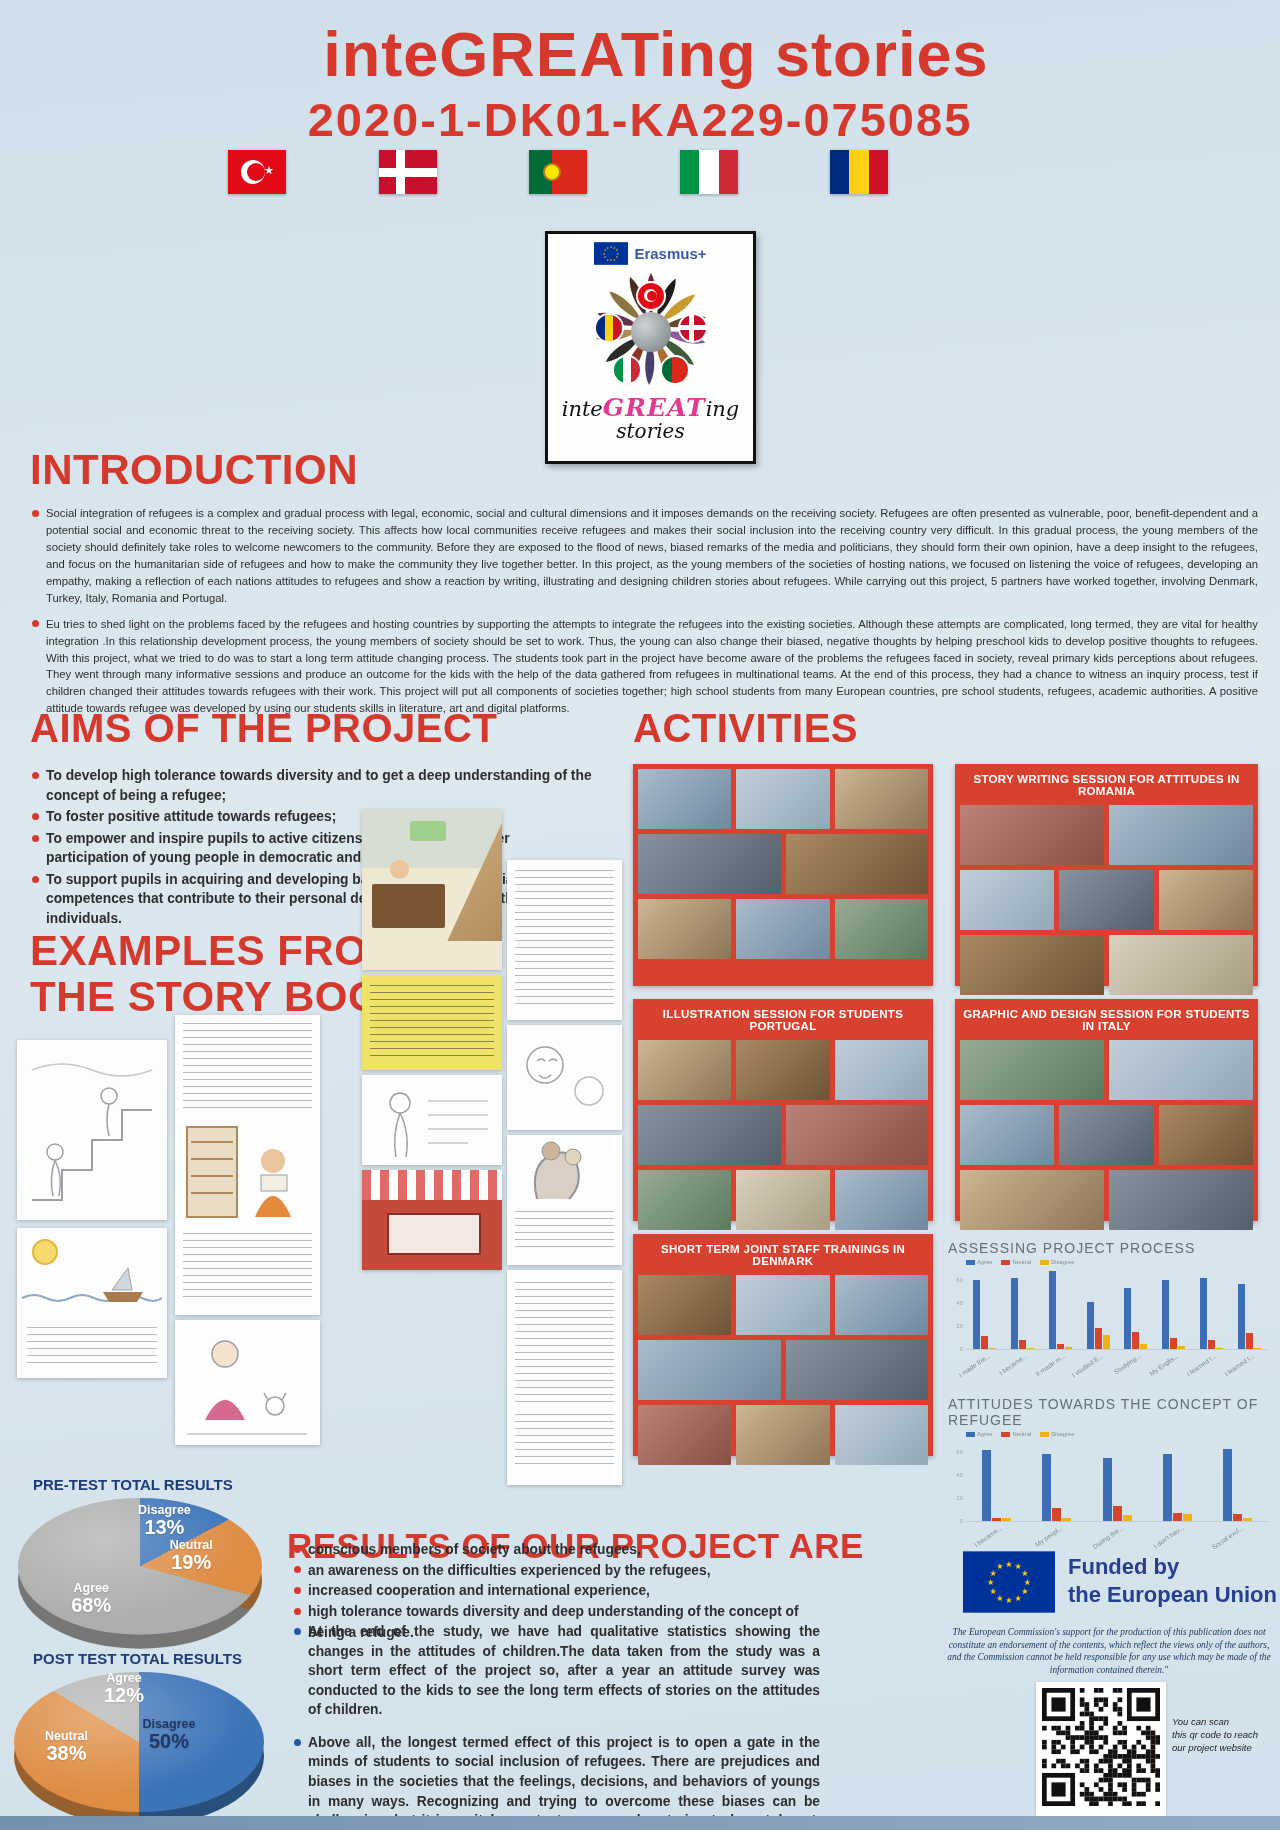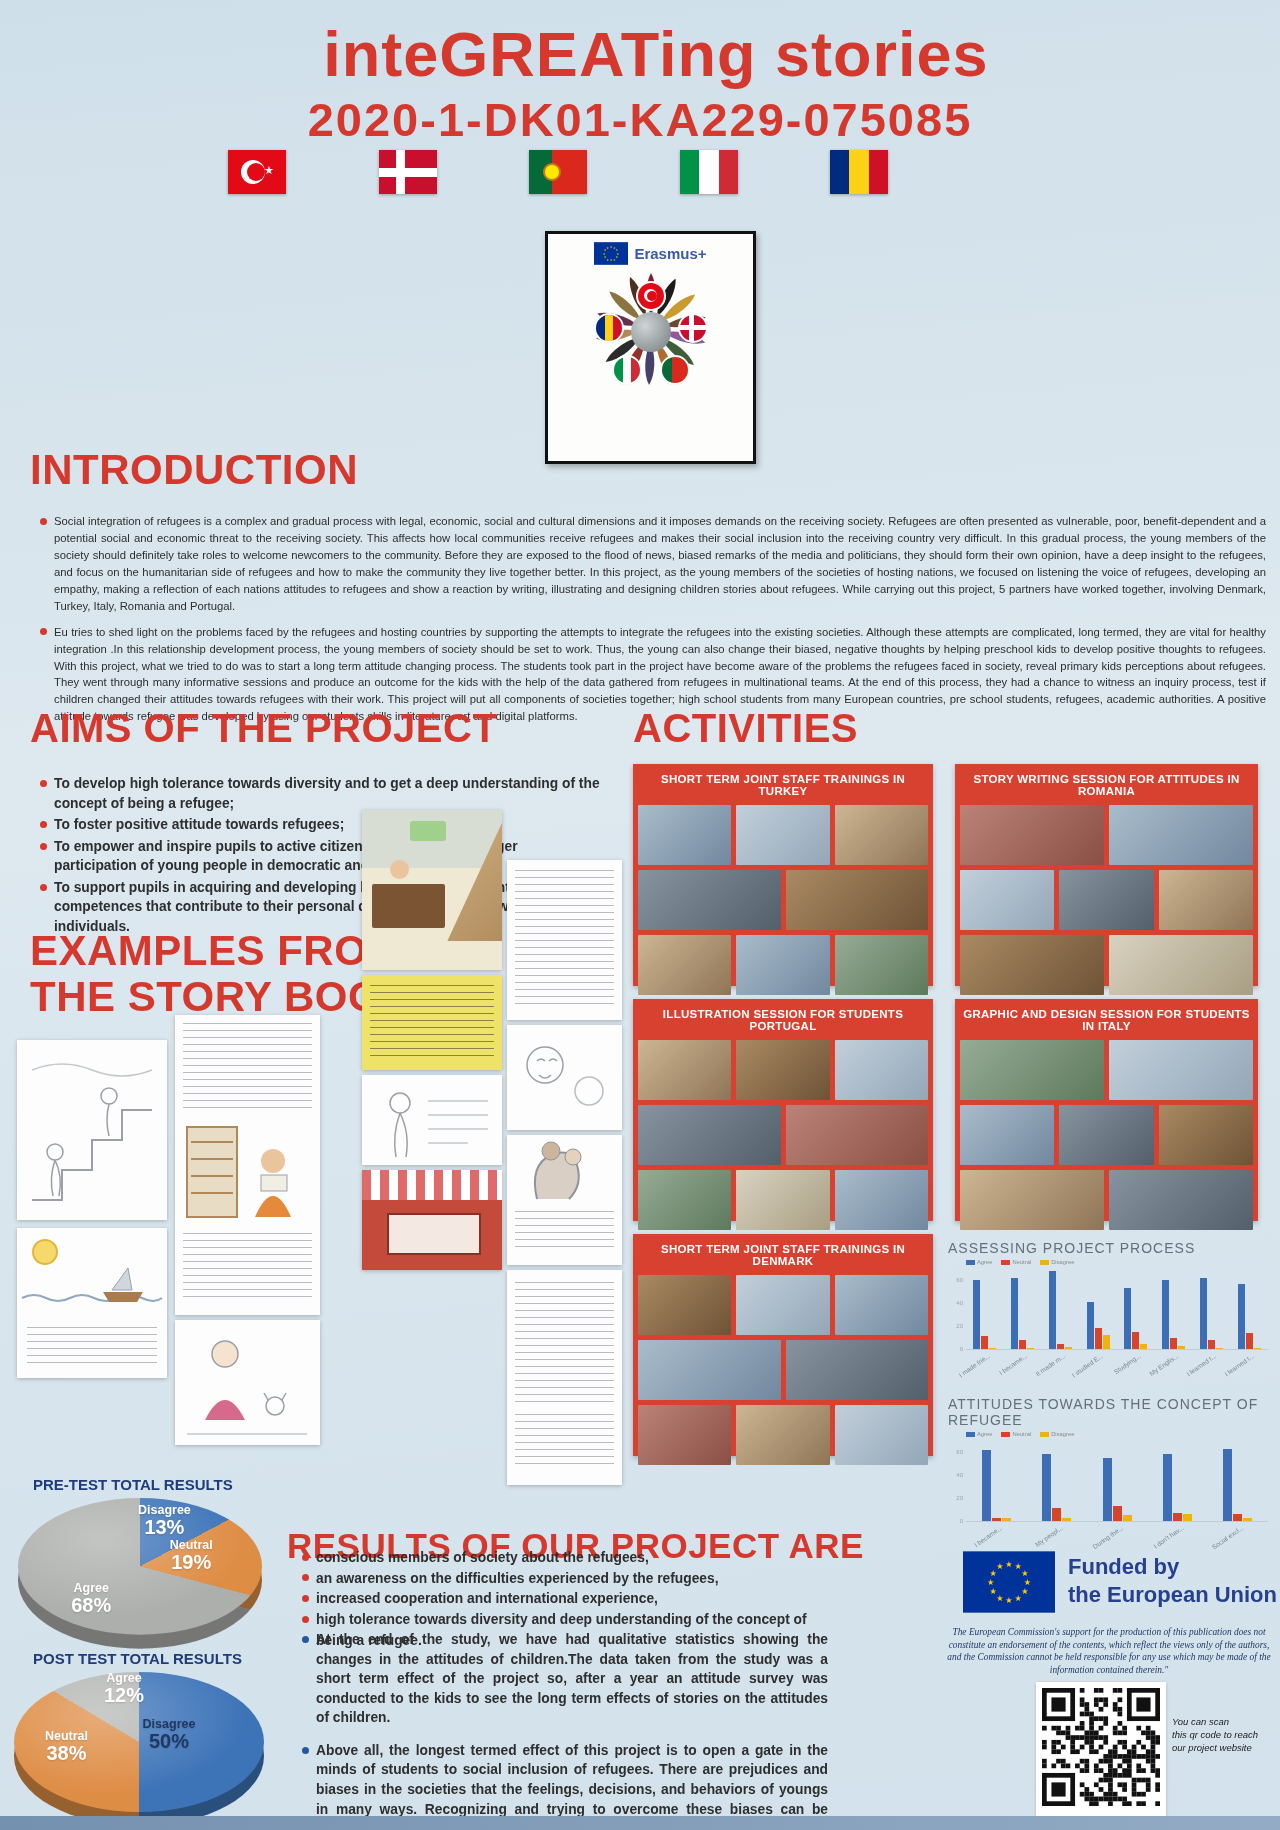--- a/index.html
+++ b/index.html
@@ -40,21 +40,21 @@
   .brand .bg{font-family:"DejaVu Serif",serif;font-style:italic;font-weight:700;font-size:25px;color:#e23a8e;letter-spacing:1px;}
   .brand .b2{font-family:"DejaVu Serif",serif;font-style:italic;font-size:20px;color:#111;display:block;}
   
   .h-red{color:#d5392e;font-weight:800;margin:0;letter-spacing:.5px;}
   .h-intro{top:446px;left:30px;font-size:42px;}
   .h-aims{top:706px;left:30px;font-size:40px;}
   .h-act{top:706px;left:633px;font-size:40px;}
   .h-ex{top:928px;left:30px;font-size:42px;line-height:1.1;}
   .h-res{top:1482px;left:287px;font-size:35px;margin-top:44px;}
   
-  ul.blist{list-style:none;margin:8px;padding:0;}
+  ul.blist{list-style:none;margin:0;padding:0;}
   ul.blist li{position:relative;padding-left:16px;color:#2e2e2e;}
   ul.blist li::before{content:"";position:absolute;left:2px;top:.42em;width:7px;height:7px;border-radius:50%;background:#d5392e;}
   ul.blue li::before{background:#2456a4;}
   .intro-list{top:505px;left:30px;width:1228px;}
   .intro-list li{font-size:11.3px;line-height:1.5;text-align:justify;margin-bottom:9px;}
   .aims-list{top:766px;left:30px;width:565px;}
   .aims-list li{font-size:13.8px;font-weight:600;line-height:1.42;margin-bottom:2px;}
   .res-list{top:1540px;left:292px;width:528px;}
   .res-list li{font-size:13.8px;font-weight:600;line-height:1.5;}
   .res-paras{top:1622px;left:292px;width:528px;}
@@ -204,40 +204,43 @@
             </g>
         </g>
       </svg>
       <div class="globe"></div>
       <div class="cflag cf-tr" style="left:82px;top:18px;"></div>
       <div class="cflag cf-ro" style="left:40px;top:50px;"></div>
       <div class="cflag cf-dk" style="left:124px;top:50px;"></div>
       <div class="cflag cf-it" style="left:58px;top:92px;"></div>
       <div class="cflag cf-pt" style="left:106px;top:92px;"></div>
     </div>
+    <div class="brand">
+      <span class="b1">inte</span><span class="bg">GREAT</span><span class="b1">ing</span>
+      <span class="b2">stories</span>
+    </div>
   </div>
 
   <h2 class="abs h-red h-intro">INTRODUCTION</h2>
   <ul class="abs blist intro-list">
       <li>Social integration of refugees is a complex and gradual process with legal, economic, social and cultural dimensions and it imposes demands on the receiving society. Refugees are often presented as vulnerable, poor, benefit-dependent and a potential social and economic threat to the receiving society. This affects how local communities receive refugees and makes their social inclusion into the receiving country very difficult. In this gradual process, the young members of the society should definitely take roles to welcome newcomers to the community. Before they are exposed to the flood of news, biased remarks of the media and politicians, they should form their own opinion, have a deep insight to the refugees, and focus on the humanitarian side of refugees and how to make the community they live together better. In this project, as the young members of the societies of hosting nations, we focused on listening the voice of refugees, developing an empathy, making a reflection of each nations attitudes to refugees and show a reaction by writing, illustrating and designing children stories about refugees. While carrying out this project, 5 partners have worked together, involving Denmark, Turkey, Italy, Romania and Portugal.</li>
       <li>Eu tries to shed light on the problems faced by the refugees and hosting countries by supporting the attempts to integrate the refugees into the existing societies. Although these attempts are complicated, long termed, they are vital for healthy integration .In this relationship development process, the young members of society should be set to work. Thus, the young can also change their biased, negative thoughts by helping preschool kids to develop positive thoughts to refugees. With this project, what we tried to do was to start a long term attitude changing process. The students took part in the project have become aware of the problems the refugees faced in society, reveal primary kids perceptions about refugees. They went through many informative sessions and produce an outcome for the kids with the help of the data gathered from refugees in multinational teams. At the end of this process, they had a chance to witness an inquiry process, test if children changed their attitudes towards refugees with their work. This project will put all components of societies together; high school students from many European countries, pre school students, refugees, academic authorities. A positive attitude towards refugee was developed by using our students skills in literature, art and digital platforms.</li>
     </ul>
 
   <h2 class="abs h-red h-aims">AIMS OF THE PROJECT</h2>
   <ul class="abs blist aims-list">
       <li>To develop high tolerance towards diversity and to get a deep understanding of the concept of being a refugee;</li>
       <li>To foster positive attitude towards refugees;</li>
       <li>To empower and inspire pupils to active citizenship, fostering stronger participation of young people in democratic and civic life in Europe;</li>
       <li>To support pupils in acquiring and developing basic skills and essential key competences that contribute to their personal development and growth as individuals.</li>
     </ul>
 
   <h2 class="abs h-red h-act">ACTIVITIES</h2>
 
   <div class="abs card" style="left:633px;top:764px;width:300px;height:222px;">
-    <div class="card-title">SHORT TERM JOINT STAFF TRAININGS IN TURKEY</div>
     <div class="collage">
       <div class="t s2 g1"></div>
         <div class="t s2 g4"></div>
         <div class="t s2 g2"></div>
       <div class="t s3 g3"></div>
         <div class="t s3 g5"></div>
       <div class="t s2 g2"></div>
         <div class="t s2 g1"></div>
         <div class="t s2 g6"></div>
     </div>

